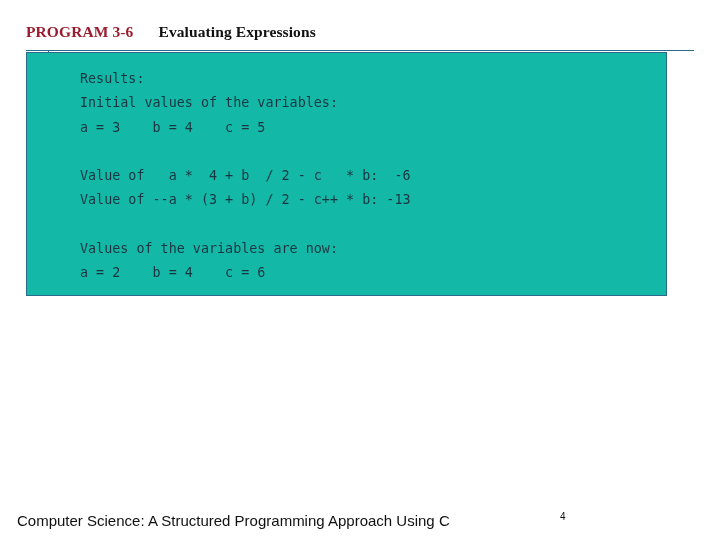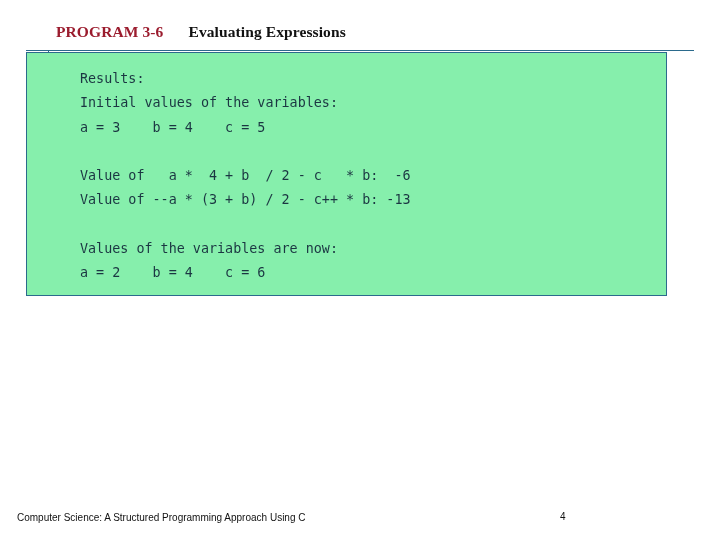--- a/index.html
+++ b/index.html
@@ -29,21 +29,20 @@
     top: 23px;
     font-family: "Liberation Serif", serif;
     font-size: 15.5px;
     font-weight: bold;
     color: #9b1c2e;
     letter-spacing: 0.1px;
     white-space: nowrap;
   }
   .title .title-main {
     color: #9b1c2e;
-    margin-left: 30px;
   }
   .title .title-sub {
     color: #111111;
     margin-left: 25px;
   }
 
   
   .title-rule {
     position: absolute;
     left: 26px;
@@ -53,21 +52,21 @@
     background: #2b6a8c;
   }
 
   
   .code-panel {
     position: absolute;
     left: 26px;
     top: 52px;
     width: 641px;
     height: 244px;
-    background: #86efac;
+    background: #14b8a6;
     border: 1px solid #2b6a8c;
     box-sizing: border-box;
   }
 
   .code-text {
     position: absolute;
     left: 53px;
     top: 14px;
     font-family: "DejaVu Sans Mono", monospace;
     font-size: 13.4px;
@@ -86,21 +85,21 @@
     height: 7px;
     background: #2b6a8c;
   }
 
   
   .footer-text {
     position: absolute;
     left: 17px;
     top: 512px;
     font-family: "Liberation Sans", sans-serif;
-    font-size: 10px;
+    font-size: 15px;
     color: #111111;
     white-space: nowrap;
   }
   .footer-page {
     position: absolute;
     left: 560px;
     top: 511px;
     font-family: "Liberation Sans", sans-serif;
     font-size: 10px;
     color: #111111;

